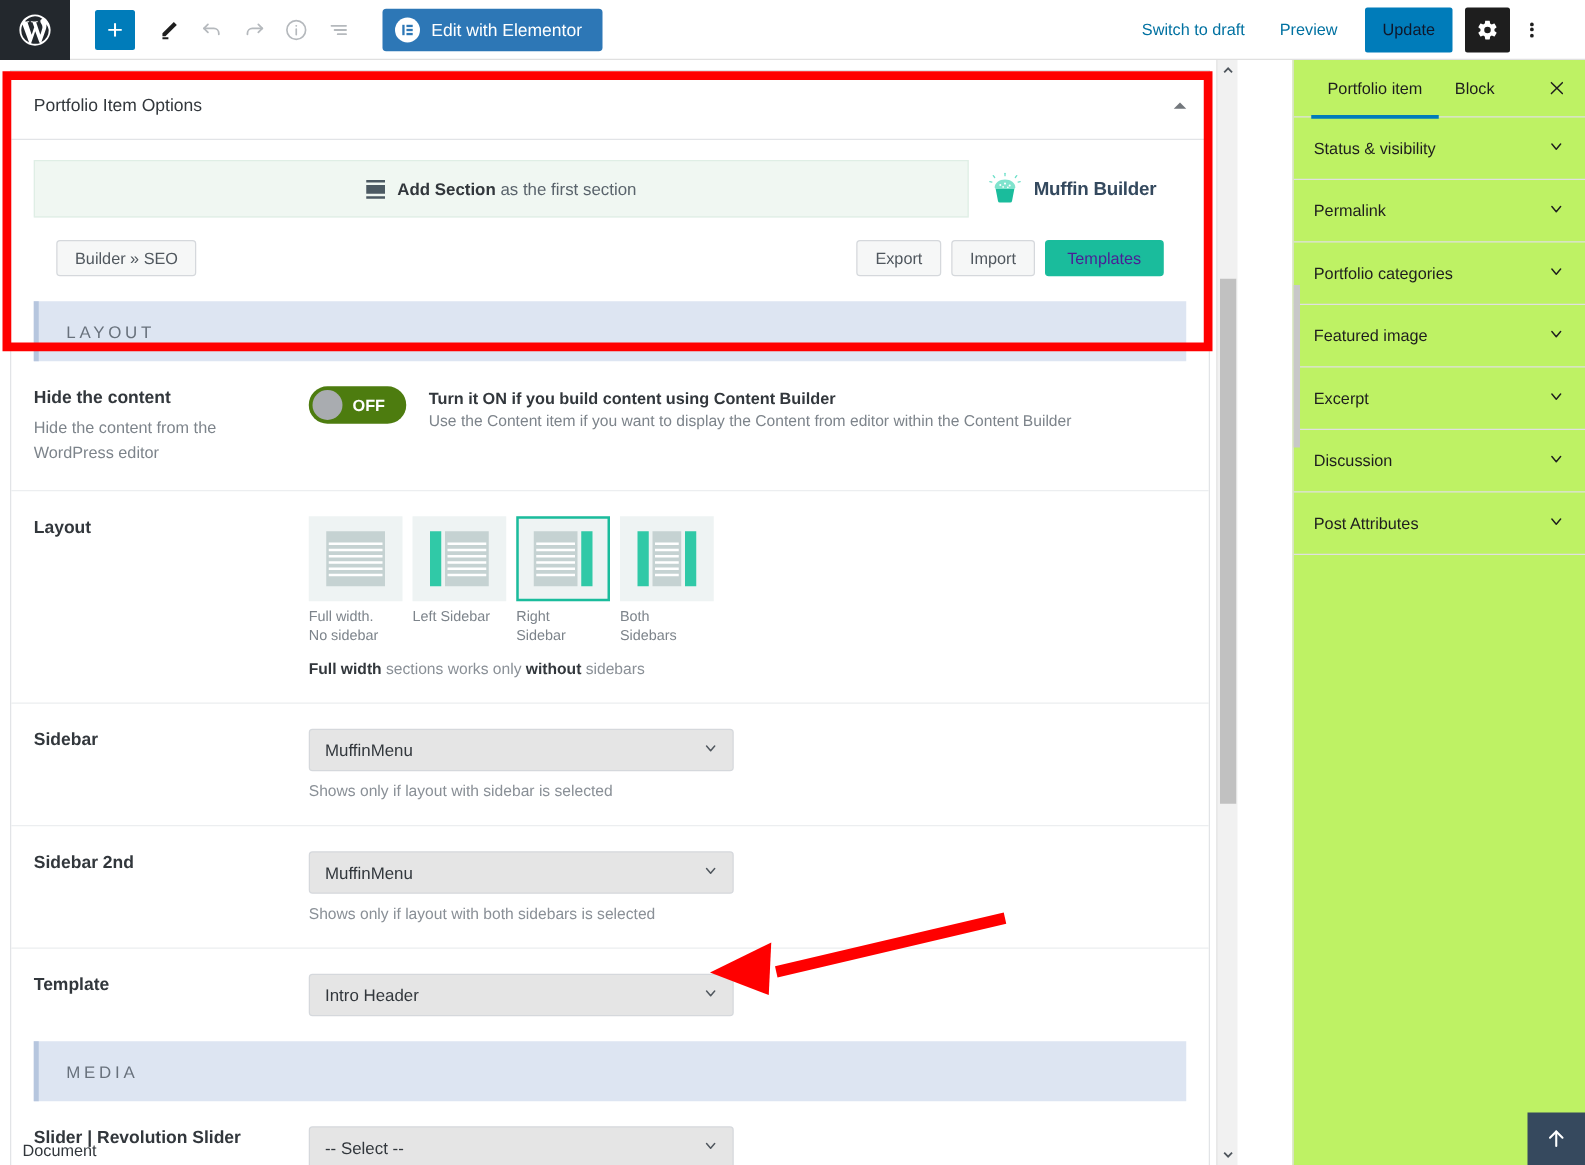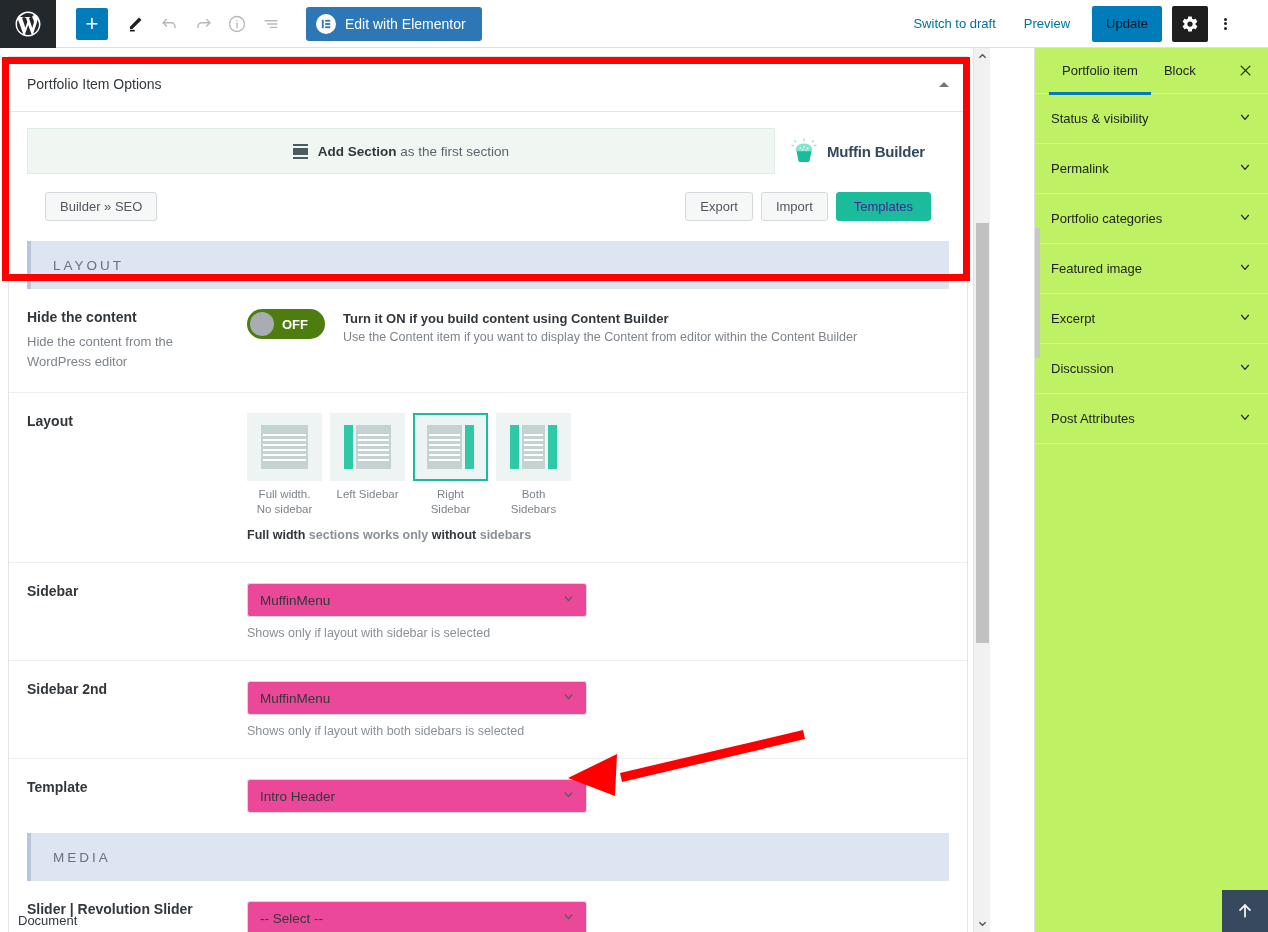--- a/index.html
+++ b/index.html
@@ -238,34 +238,34 @@
   .thumb .col-side { width: 9px; height: 100%; background: #30c9a7; }
   .thumb .col-main {
     flex: 1 1 auto; height: 100%;
     background: #c5d2d2;
     display: flex; flex-direction: column;
     justify-content: center; gap: 3px;
     padding: 3px 2px;
   }
   .thumb .col-main i { display: block; height: 2px; background: #fff; }
   .thumb .cap {
-    text-align: center; font-size: 11.5px;
+    font-size: 11.5px;
     color: #7d848b; line-height: 1.25;
     margin-top: 6px;
   }
   .thumb-note {
-    margin-top: 12px; font-size: 12.5px; color: #8a9097; font-weight: bold;
+    margin-top: 12px; font-size: 12.5px; color: #8a9097;
   }
   .thumb-note b { color: #32373c; }
 
   
   .sel-box {
     width: 340px; height: 34px;
     border: 1px solid #d5d8dc; border-radius: 3px;
-    background: #ec4899;
+    background: #e5e5e5;
     display: flex; align-items: center;
     padding: 0 12px;
     font-size: 13.5px; color: #32373c;
     position: relative; cursor: pointer;
   }
   .sel-box .chev {
     position: absolute; right: 11px; top: 50%;
     transform: translateY(-50%);
     color: #50575e;
   }

